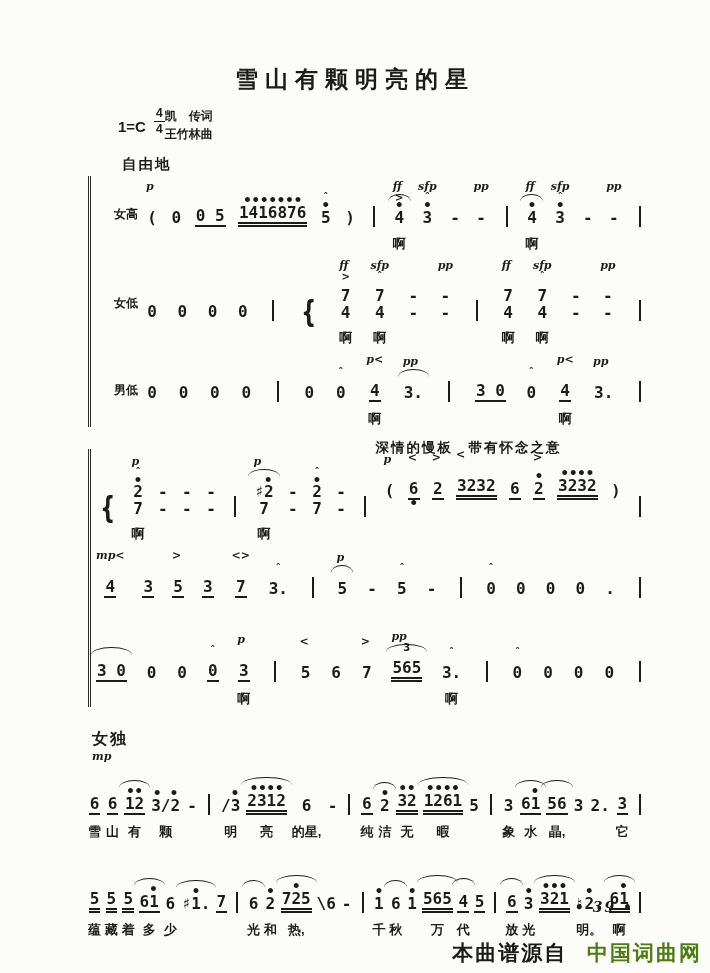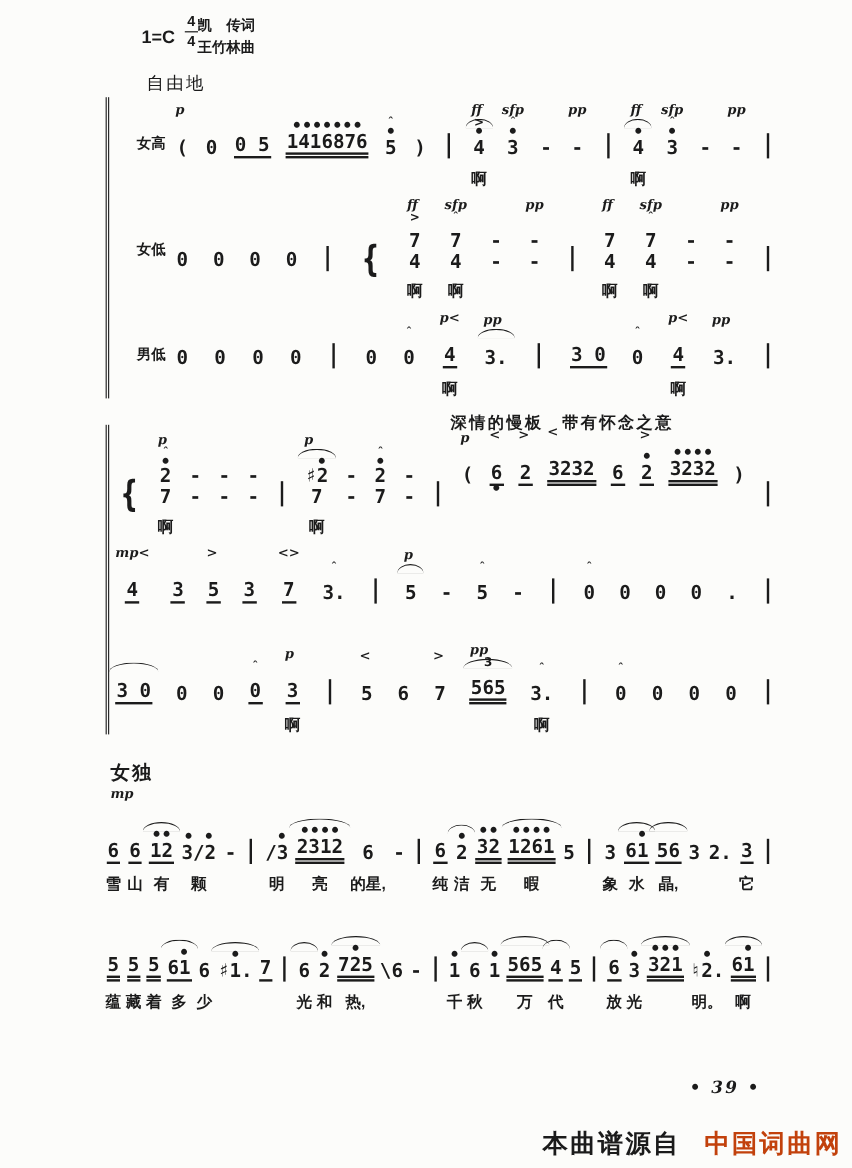--- a/index.html
+++ b/index.html
@@ -13,21 +13,21 @@
     margin:64px 0 0 0;text-align:center;
     font-size:23px;font-weight:bold;letter-spacing:7px;
   }
   .meta-row{display:flex;align-items:flex-start;margin:12px 64px 0 118px;}
   .keysig{font-size:15px;font-weight:bold;white-space:nowrap;display:flex;align-items:flex-end;}
   .frac{display:inline-flex;flex-direction:column;align-items:center;margin-left:8px;font-size:12px;line-height:1;font-weight:bold;}
   .frac .top{border-bottom:1.6px solid #1b1b1b;padding:0 2px 1.5px;}
   .frac .bot{padding-top:1.5px;}
   .subtitle{flex:1;text-align:center;font-size:14.5px;font-weight:bold;letter-spacing:1px;padding-top:2px;}
   .credits{font-size:12px;font-weight:bold;line-height:1.5;white-space:nowrap;}
-  .tempo{margin:12px 0 0 122px;font-size:14.5px;font-weight:normal;letter-spacing:2px;}
+  .tempo{margin:12px 0 0 122px;font-size:14.5px;font-weight:bold;letter-spacing:2px;}
   #score{margin:2px 64px 0 88px;}
   .system{position:relative;margin-bottom:22px;}
   .system.bracketed{border-left:3px double #2a2a2a;padding-left:5px;}
   .sys-heading{font-size:16px;font-weight:bold;margin:0 0 0 4px;letter-spacing:2px;}
   .sys-heading-dyn{font:italic bold 11px "DejaVu Serif",serif;margin:0 0 2px 4px;height:12px;}
   .row{display:flex;margin-bottom:8px;}
   .vlabel{flex:none;width:42px;text-align:right;padding-right:8px;align-self:center;
     font-size:12px;font-weight:bold;white-space:nowrap;}
   .line{flex:1;display:flex;align-items:flex-end;justify-content:space-between;}
   .cell{display:flex;flex-direction:column;align-items:center;position:relative;min-width:12px;}
@@ -49,20 +49,21 @@
   .ann{position:absolute;top:-15px;left:-8px;white-space:nowrap;font-size:13.5px;font-weight:bold;letter-spacing:2px;}
   .pageno{position:absolute;right:76px;bottom:58px;font:italic bold 14px "DejaVu Serif",serif;letter-spacing:2px;}
   .watermark{position:absolute;right:8px;bottom:6px;font-size:21px;font-weight:bold;letter-spacing:2px;white-space:nowrap;}
   .watermark .site{margin-left:12px;}
 </style>
 </head>
 <body>
 
 <div class="page">
 
+  <h1 class="title">雪山有颗明亮的星</h1>
 
   <div class="meta-row">
     <div class="keysig">
       <span>1=C</span>
       <span class="frac">
         <span class="top">4</span>
         <span class="bot">4</span>
       </span>
     </div>
     <div class="credits">
@@ -1431,16 +1432,16 @@
             </span>
           </div>
         </div>
       </div>
     </div>
 
   <div class="pageno">• 39 •</div>
 
   <div class="watermark">
     <span>本曲谱源自</span>
-    <span class="site" id="wm-site" style="color: #c2410c;">中国词曲网</span>
+    <span class="site" id="wm-site" style="color: #4d7c0f;">中国词曲网</span>
   </div>
 
 </div>
 
 </body></html>

